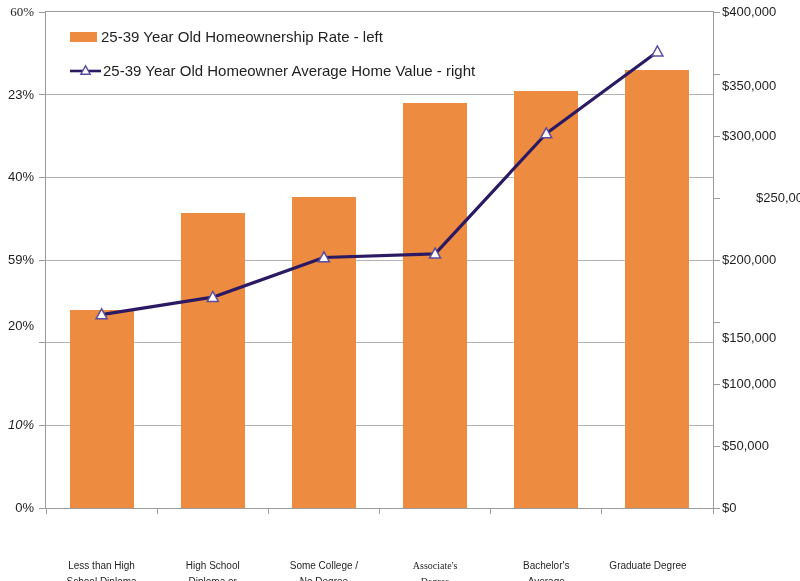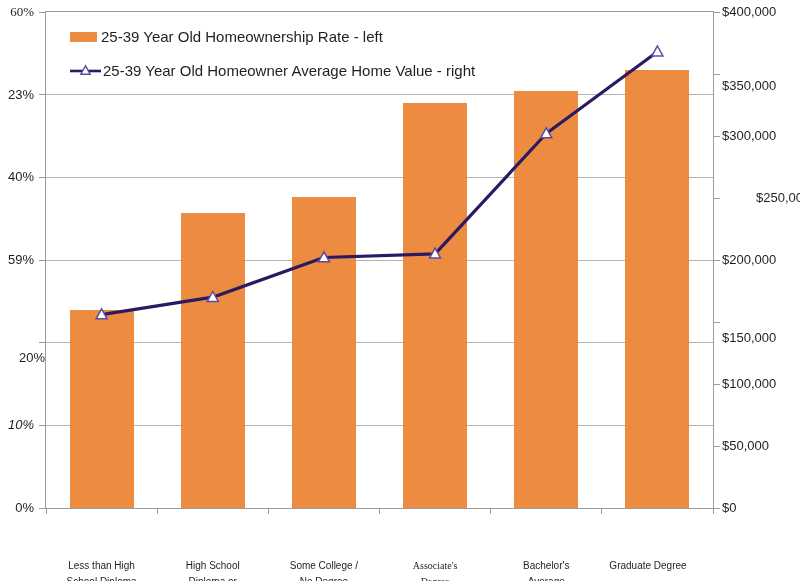--- a/index.html
+++ b/index.html
@@ -63,21 +63,21 @@
   <div id="axisDecor">
       <div class="axis-tick" style="left: 39px; top: 11.5px; width: 7px; height: 1px;"></div>
       <div class="tick-label left" style="top: 4px; font-family: Liberation Serif, serif;">60%</div>
       <div class="axis-tick" style="left: 39px; top: 94.1667px; width: 7px; height: 1px;"></div>
       <div class="tick-label left" style="top: 86.6667px;">23%</div>
       <div class="axis-tick" style="left: 39px; top: 176.833px; width: 7px; height: 1px;"></div>
       <div class="tick-label left" style="top: 169.333px;">40%</div>
       <div class="axis-tick" style="left: 39px; top: 259.5px; width: 7px; height: 1px;"></div>
       <div class="tick-label left" style="top: 252px;">59%</div>
       <div class="axis-tick" style="left: 39px; top: 342.167px; width: 7px; height: 1px;"></div>
-      <div class="tick-label left" style="top: 350px; padding-left: 11px;">20%</div>
+      <div class="tick-label left" style="top: 318px;">20%</div>
       <div class="axis-tick" style="left: 39px; top: 424.833px; width: 7px; height: 1px;"></div>
       <div class="tick-label left" style="top: 417.333px; font-style: italic;">10%</div>
       <div class="axis-tick" style="left: 39px; top: 507.5px; width: 7px; height: 1px;"></div>
       <div class="tick-label left" style="top: 500px;">0%</div>
       <div class="axis-tick" style="left: 714px; top: 11.5px; width: 6px; height: 1px;"></div>
       <div class="tick-label right" style="top: 4px;">$400,000</div>
       <div class="axis-tick" style="left: 714px; top: 73.5px; width: 6px; height: 1px;"></div>
       <div class="tick-label right" style="top: 78px;">$350,000</div>
       <div class="axis-tick" style="left: 714px; top: 135.5px; width: 6px; height: 1px;"></div>
       <div class="tick-label right" style="top: 128px;">$300,000</div>

